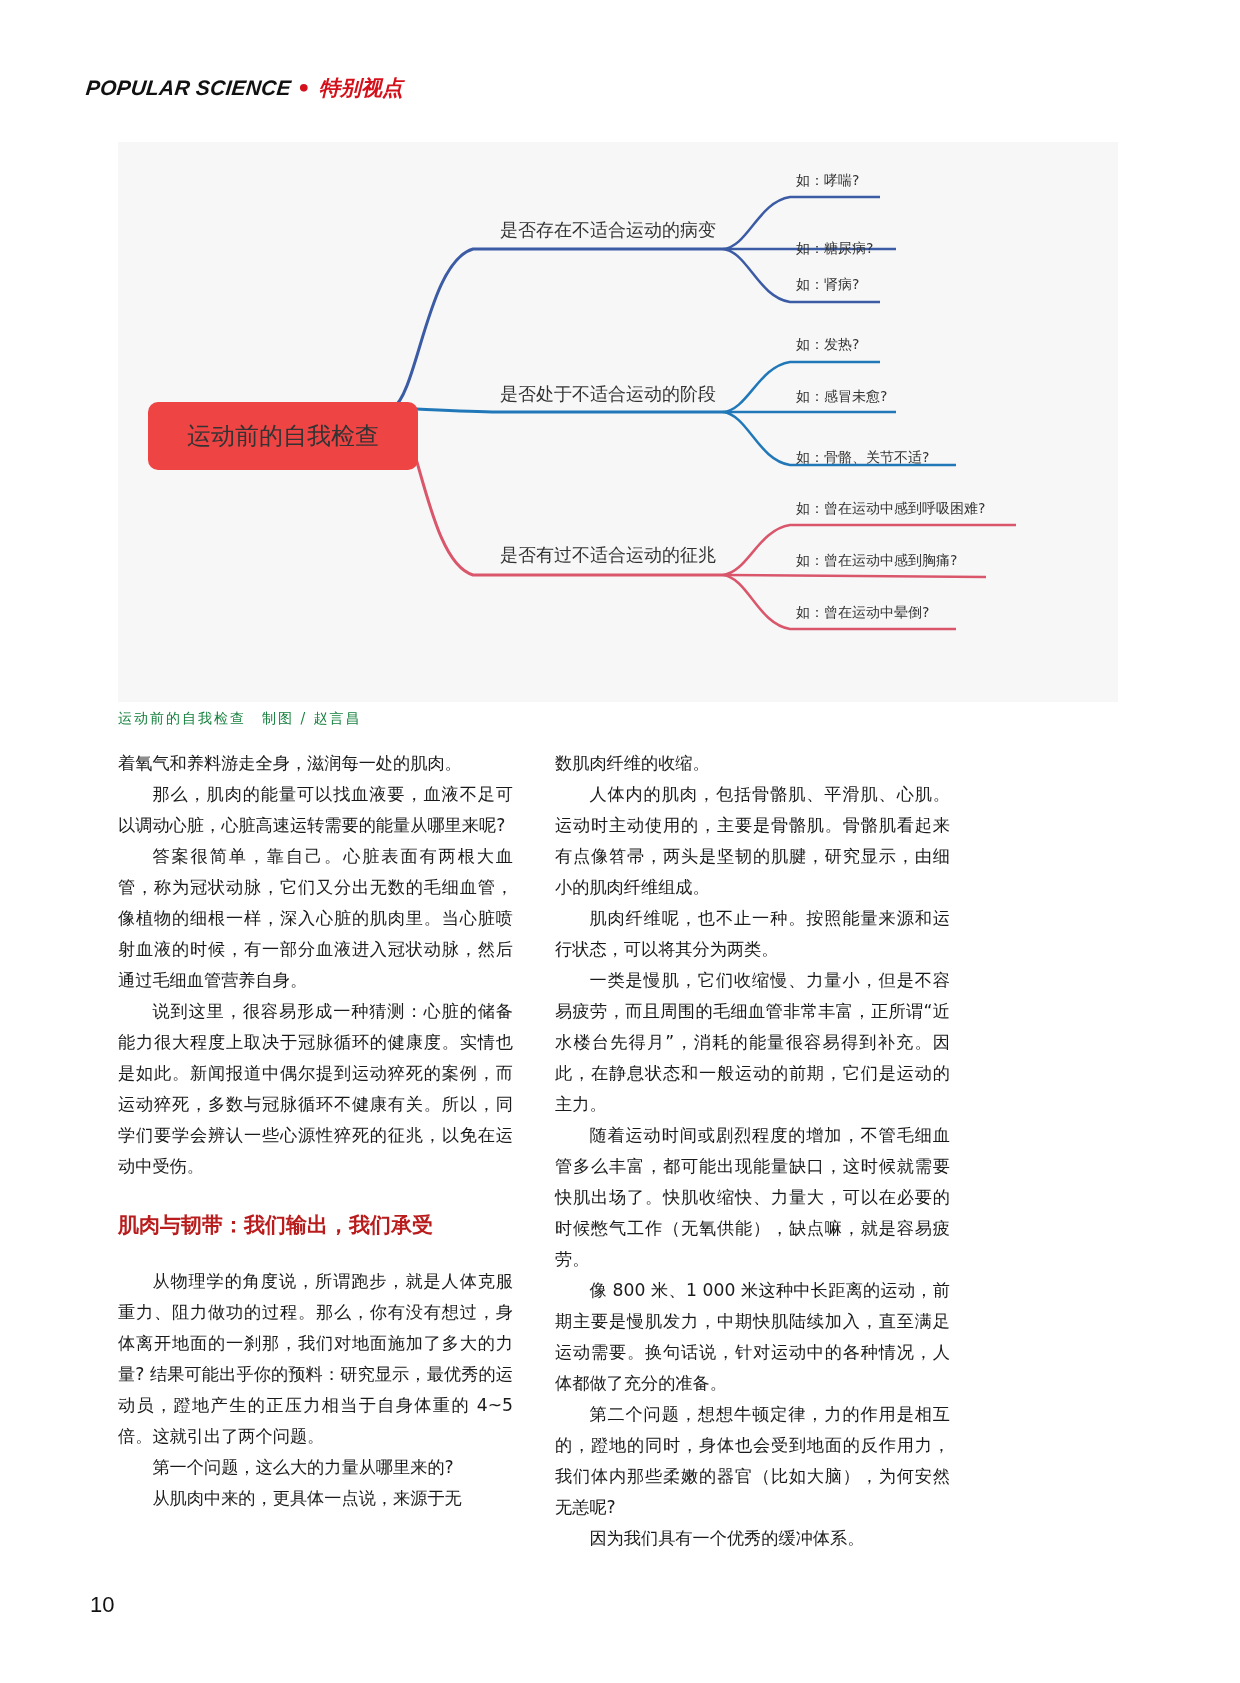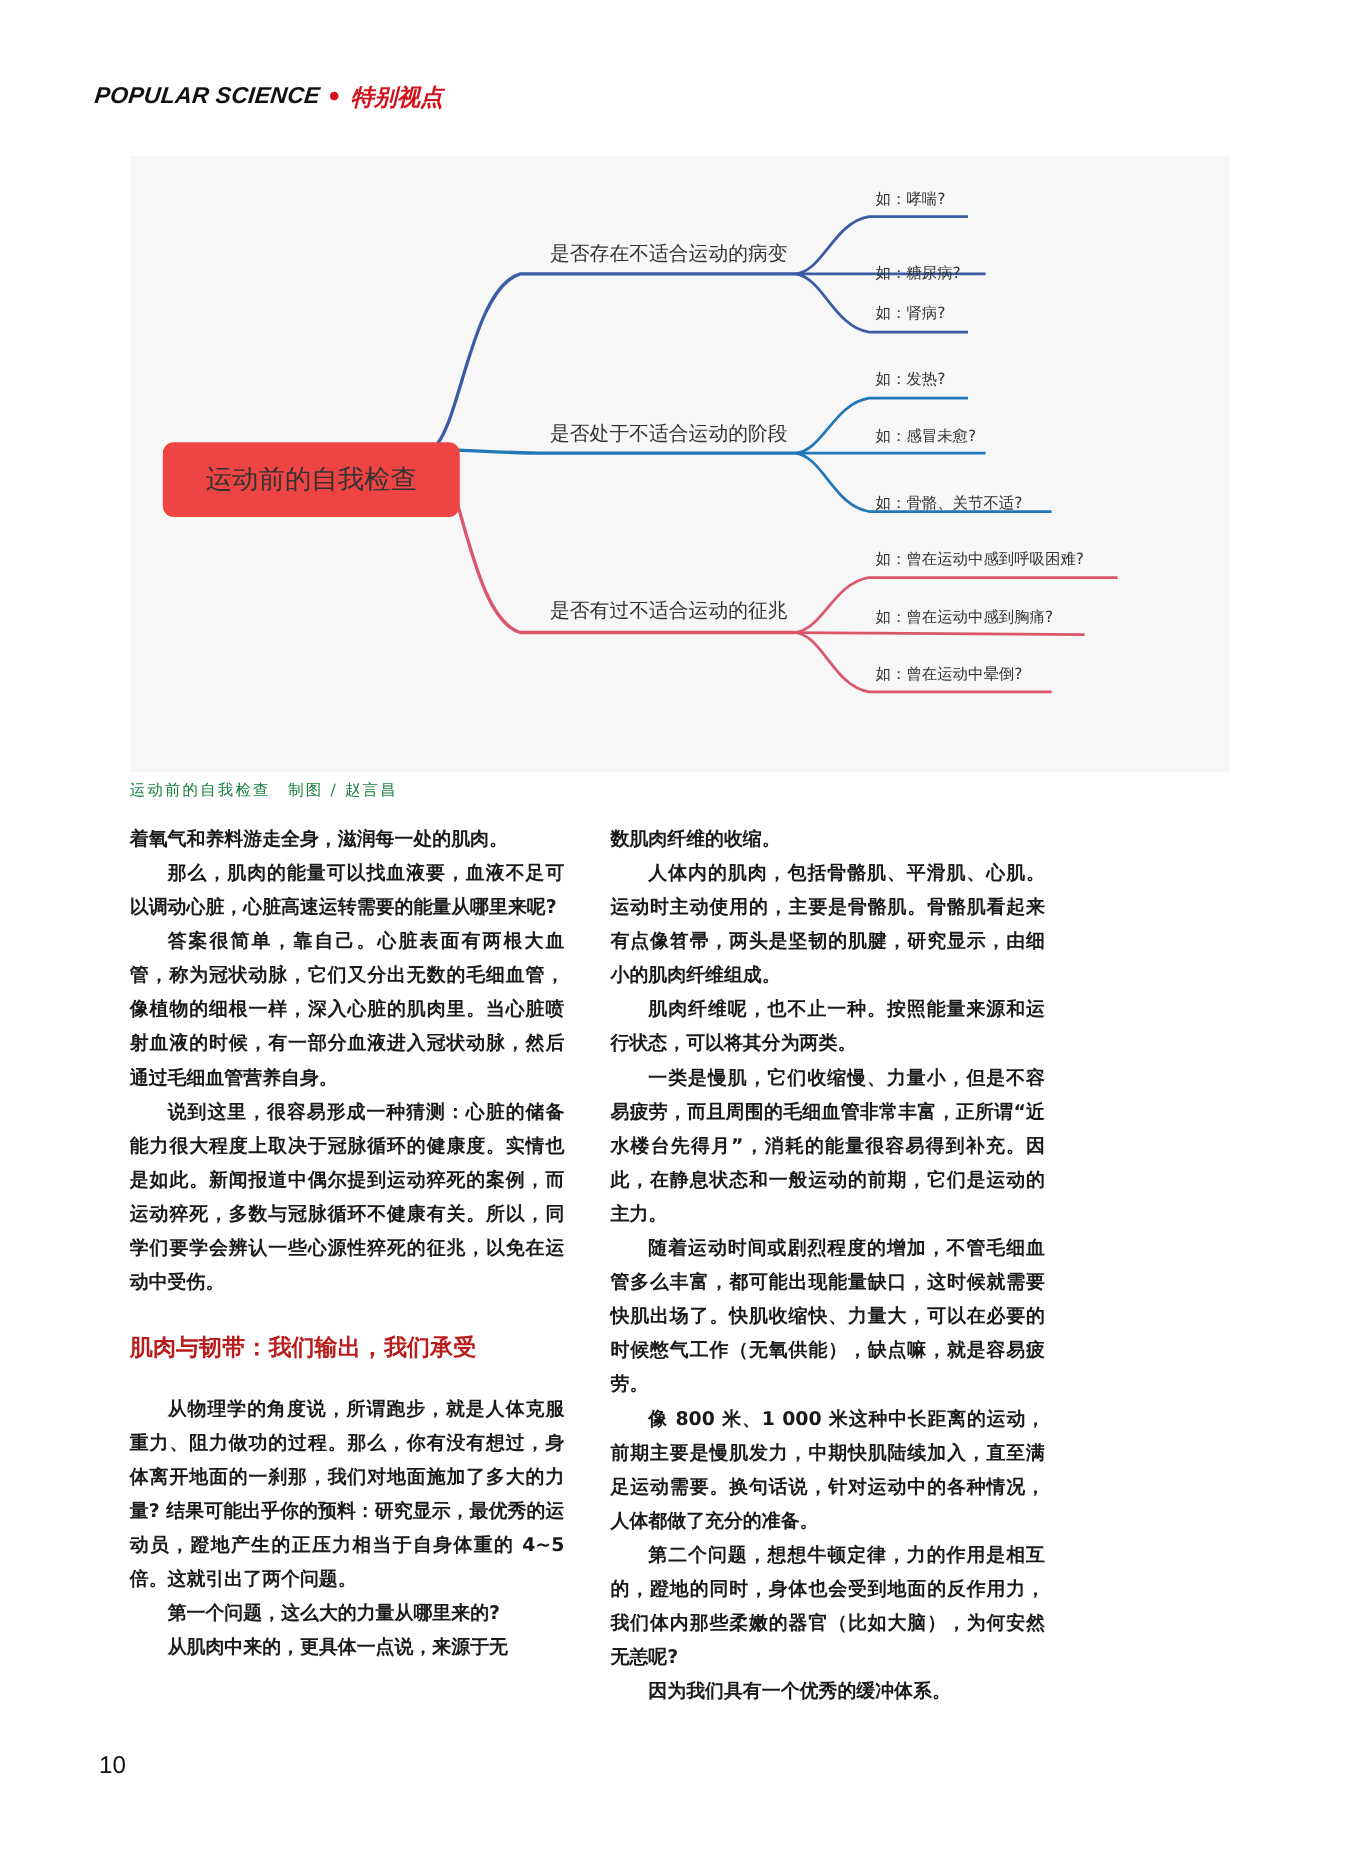--- a/index.html
+++ b/index.html
@@ -16,21 +16,21 @@
   .figure svg { position: absolute; left: 0; top: 0; }
   .root-box { position: absolute; left: 30px; top: 260px; width: 270px; height: 68px;
               background: #ef4444; border-radius: 10px; display: flex; align-items: center;
               justify-content: center; font-size: 24px; color: #333; }
   .branch-label { position: absolute; font-size: 18px; color: #333; white-space: nowrap; }
   .leaf-label { position: absolute; font-size: 14px; color: #333; white-space: nowrap; }
   .caption { position: absolute; left: 118px; top: 710px; font-family: "DejaVu Serif", serif;
              font-size: 14px; color: #15803d; letter-spacing: 2px; }
   .col { position: absolute; top: 748px; width: 395px; font-size: 17.2px; line-height: 31px;
          text-align: justify; }
-  .col p { margin: 0; font-weight: bold; }
+  .col p { margin: 0; }
   .col p.indent { text-indent: 2em; }
   .col-left { left: 118px; }
   .col-right { left: 555px; }
   .subhead { color: #b91c1c; font-weight: bold; font-size: 21px; margin: 28px 0 26px 0;
              line-height: 30px; }
   .page-num { position: absolute; left: 90px; top: 1592px; font-family: "Liberation Sans", sans-serif;
               font-size: 22px; color: #111; }
 </style>
 </head>
 <body>

